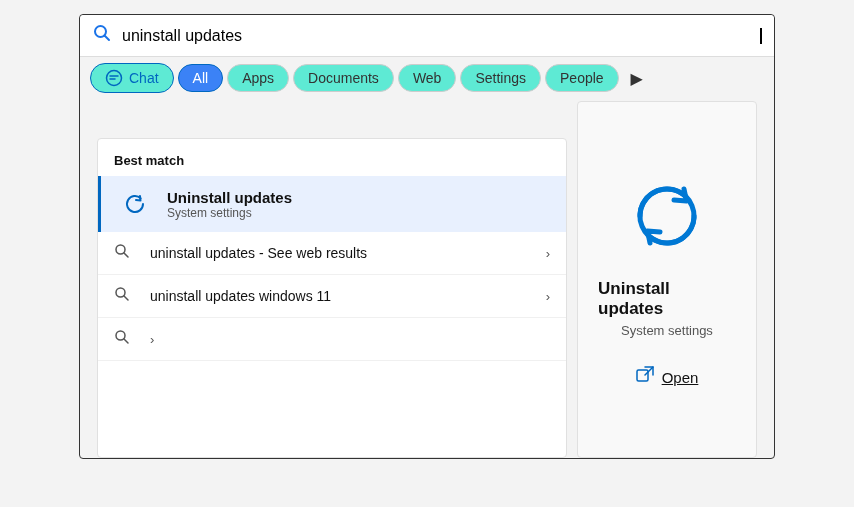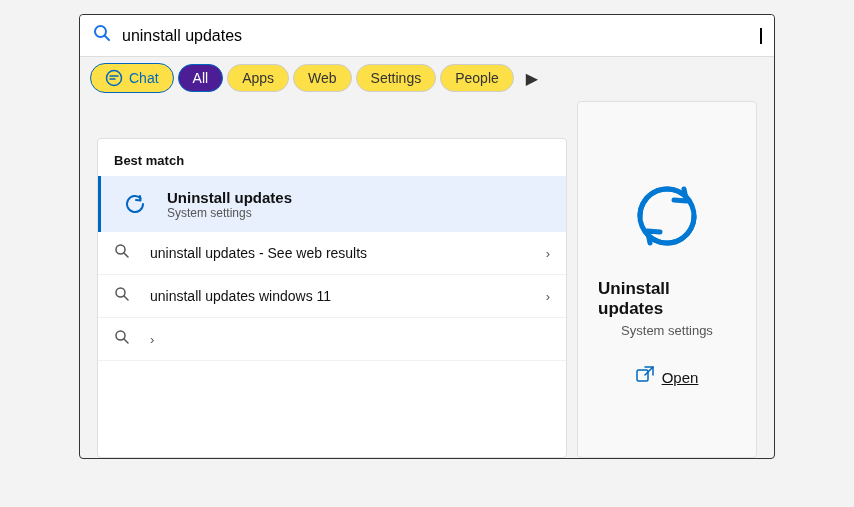--- a/index.html
+++ b/index.html
@@ -63,31 +63,31 @@
       align-items: center;
       padding: 6px 10px;
       gap: 4px;
       background: #f3f3f3;
     }
 
     .tab {
       padding: 5px 14px;
       border-radius: 20px;
       border: 1.5px solid #ccc;
-      background: #fde047;
+      background: #5eead4;
       font-size: 14px;
       cursor: pointer;
       color: #333;
       display: flex;
       align-items: center;
       gap: 6px;
     }
 
     .tab.active {
-      background: #4c1d95;
+      background: #3b82f6;
       color: white;
       border-color: #0067c0;
     }
 
     .tab.chat {
       border-color: #0067c0;
       color: #0067c0;
     }
 
     .tab-more {
@@ -272,20 +272,23 @@
       </svg>
       <span>Chat</span>
     </div>
     <div class="tab active">
       <span>All</span>
     </div>
     <div class="tab">
       <span>Apps</span>
     </div>
     <div class="tab">
+      <span>Documents</span>
+    </div>
+    <div class="tab">
       <span>Web</span>
     </div>
     <div class="tab">
       <span>Settings</span>
     </div>
     <div class="tab">
       <span>People</span>
     </div>
     <button class="tab-more">▶</button>
   </div>

